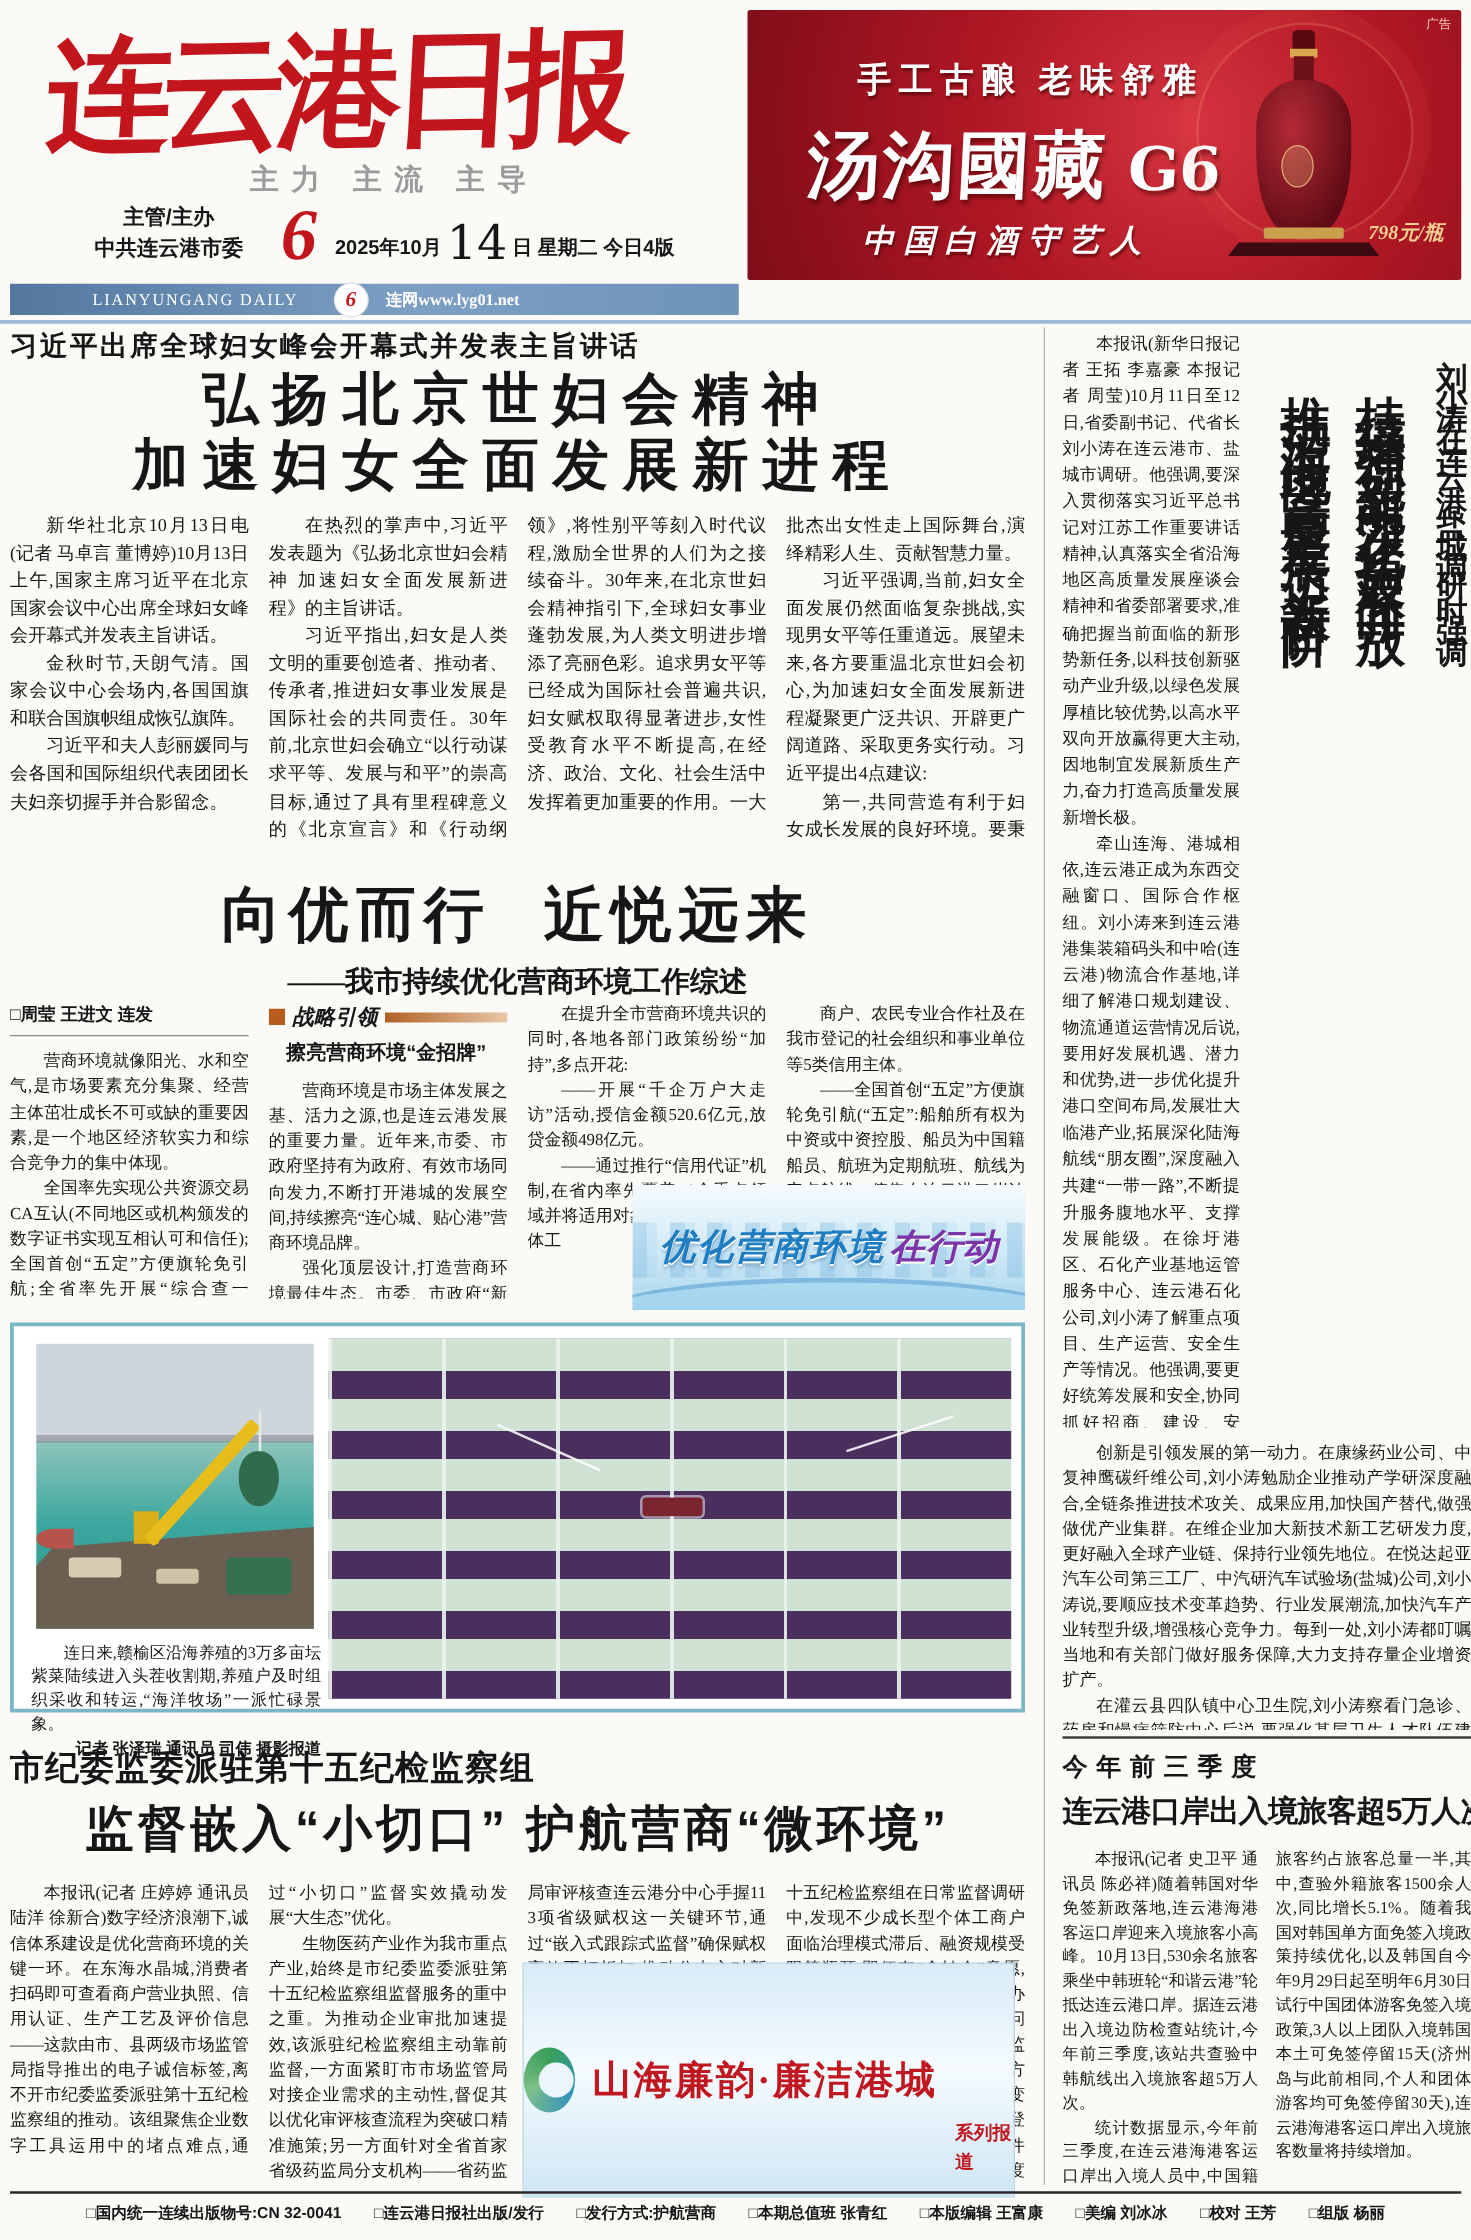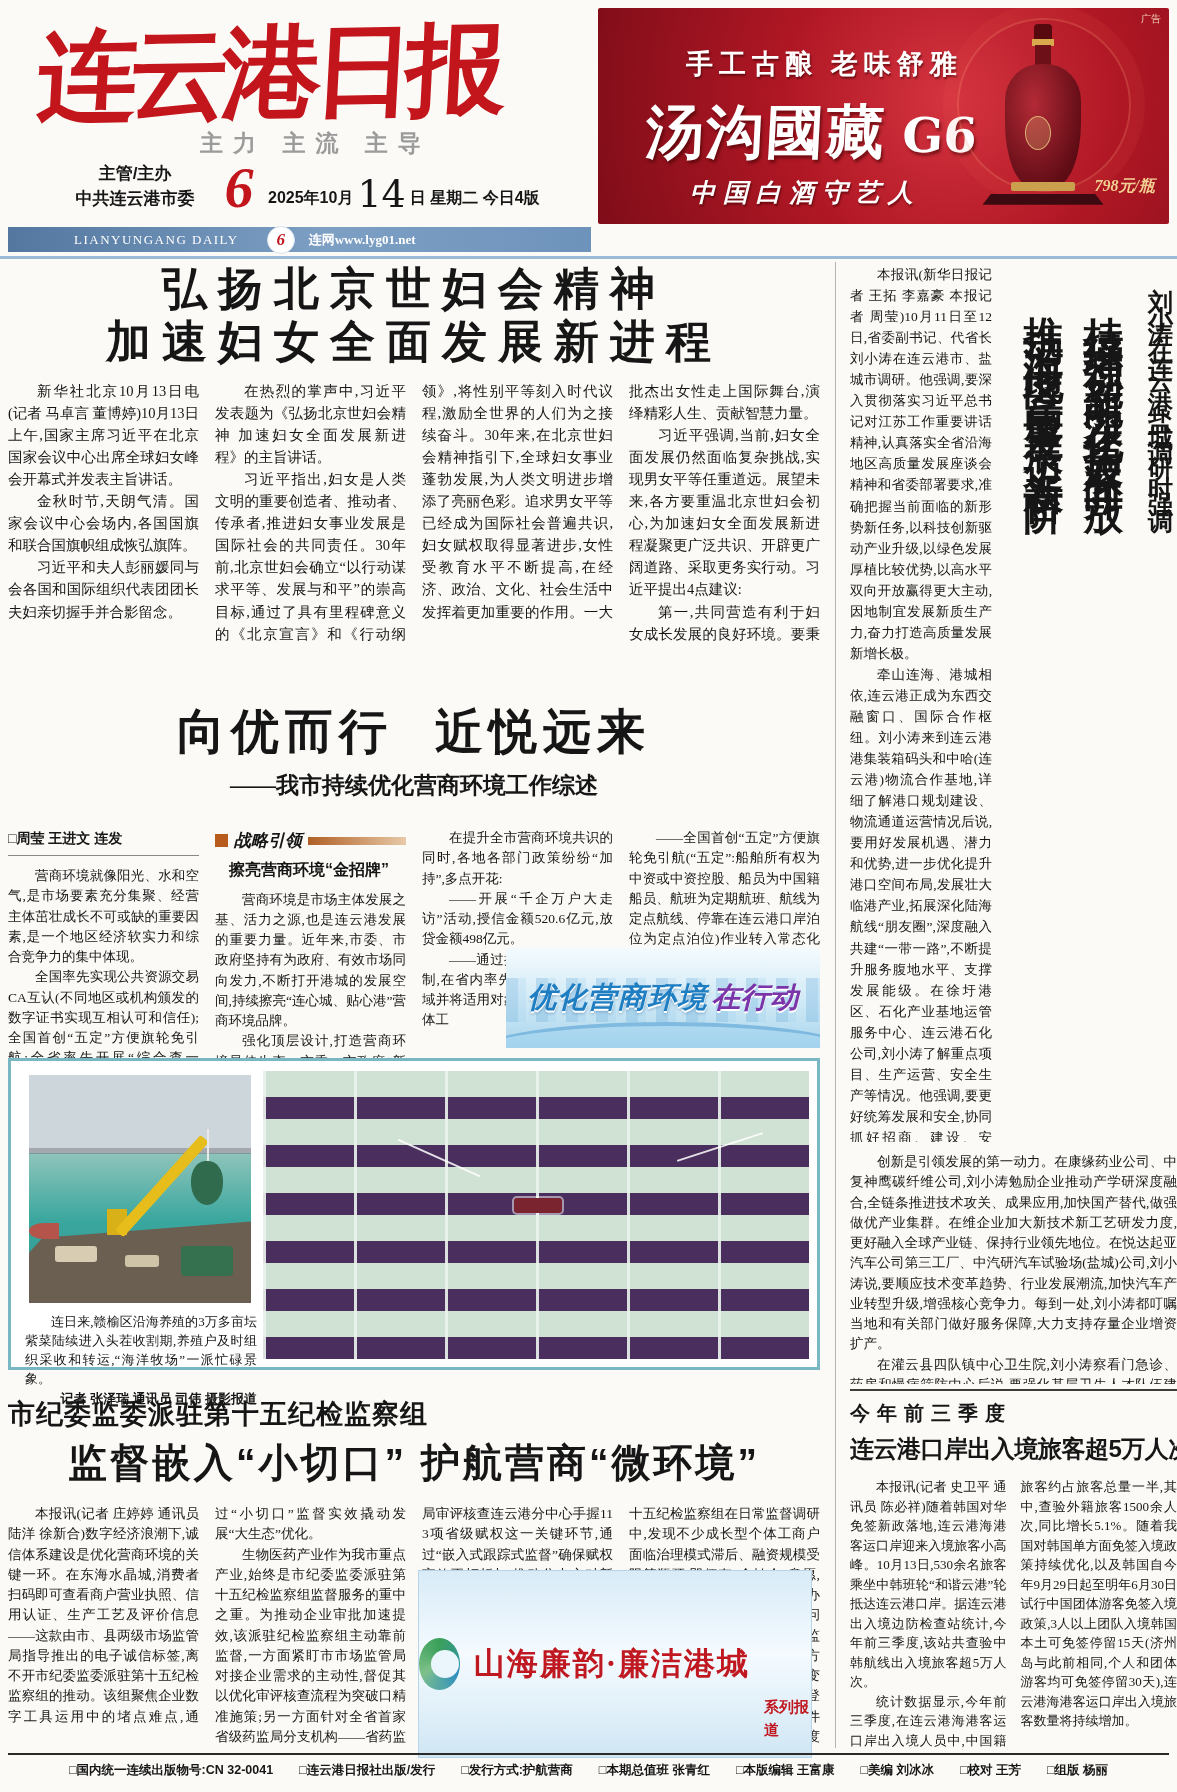--- a/index.html
+++ b/index.html
@@ -64,21 +64,21 @@
   .a1 .kicker{font-size:22px;font-weight:700;letter-spacing:2px;}
   .a1 .h1,.a1 .h2{text-align:center;font-weight:900;font-size:45px;letter-spacing:11px;line-height:1.18;white-space:nowrap;}
   .a1 .body{margin-top:12px;height:282px;overflow:hidden;column-count:4;column-gap:16px;
             font-size:14.5px;line-height:1.52;}
 
   
   .a2{position:absolute;left:8px;top:700px;width:812px;height:350px;}
   .a2 .h1{text-align:center;font-weight:900;font-size:48px;letter-spacing:6px;}
   .a2 .h1 .gap{display:inline-block;width:42px;}
   .a2 .sub{text-align:center;font-weight:700;font-size:23px;margin-top:6px;}
-  .a2 .cols{display:flex;gap:16px;margin-top:27px;height:238px;overflow:hidden;font-size:13.5px;line-height:1.5;}
+  .a2 .cols{display:flex;gap:16px;margin-top:0;height:238px;overflow:hidden;font-size:13.5px;line-height:1.5;}
   .a2 .col{flex:1;overflow:hidden;}
   .byline{font-weight:700;font-size:14px;border-bottom:1px solid #888;padding-bottom:6px;margin-bottom:10px;}
   .sec-head{display:flex;align-items:center;gap:6px;margin-bottom:4px;}
   .sec-head .sq{width:13px;height:13px;background:#b85c1e;}
   .sec-name{font-weight:700;font-style:italic;font-size:17px;white-space:nowrap;}
   .sec-head .bar{flex:1;height:8px;background:linear-gradient(90deg,#b06025,#e8c9a8);}
   .sec-sub{font-weight:700;font-size:16px;margin:2px 0 8px 14px;}
   .banner1{position:absolute;left:498px;top:248px;width:314px;height:100px;overflow:hidden;
            background:linear-gradient(180deg,#f4fbfe 0%,#cfe9f6 55%,#a9d5ec 100%);}
   .banner1 .skyline{position:absolute;left:0;bottom:26px;width:100%;height:44px;opacity:.6;
@@ -205,20 +205,21 @@
         <div class="label"></div>
         <div class="foot"></div>
         <div class="base"></div>
     </div>
     <div class="ad-price" data-name="ad-price">798元/瓶</div>
   </div>
 
   <div class="vdiv" data-name="section-divider-vertical"></div>
 
   <section class="a1" data-name="article-women-summit">
+    <div class="kicker hei" data-name="article1-kicker">习近平出席全球妇女峰会开幕式并发表主旨讲话</div>
     <div class="h1 hei" data-name="article1-headline-line1">弘扬北京世妇会精神</div>
     <div class="h2 hei" data-name="article1-headline-line2">加速妇女全面发展新进程</div>
     <div class="body" data-name="article1-body">
       <p class="p" data-name="paragraph">新华社北京10月13日电(记者 马卓言 董博婷)10月13日上午,国家主席习近平在北京国家会议中心出席全球妇女峰会开幕式并发表主旨讲话。</p>
       <p class="p" data-name="paragraph">金秋时节,天朗气清。国家会议中心会场内,各国国旗和联合国旗帜组成恢弘旗阵。</p>
       <p class="p" data-name="paragraph">习近平和夫人彭丽媛同与会各国和国际组织代表团团长夫妇亲切握手并合影留念。</p>
       <p class="p" data-name="paragraph">在热烈的掌声中,习近平发表题为《弘扬北京世妇会精神 加速妇女全面发展新进程》的主旨讲话。</p>
       <p class="p" data-name="paragraph">习近平指出,妇女是人类文明的重要创造者、推动者、传承者,推进妇女事业发展是国际社会的共同责任。30年前,北京世妇会确立“以行动谋求平等、发展与和平”的崇高目标,通过了具有里程碑意义的《北京宣言》和《行动纲领》,将性别平等刻入时代议程,激励全世界的人们为之接续奋斗。30年来,在北京世妇会精神指引下,全球妇女事业蓬勃发展,为人类文明进步增添了亮丽色彩。追求男女平等已经成为国际社会普遍共识,妇女赋权取得显著进步,女性受教育水平不断提高,在经济、政治、文化、社会生活中发挥着更加重要的作用。一大批杰出女性走上国际舞台,演绎精彩人生、贡献智慧力量。</p>
       <p class="p" data-name="paragraph">习近平强调,当前,妇女全面发展仍然面临复杂挑战,实现男女平等任重道远。展望未来,各方要重温北京世妇会初心,为加速妇女全面发展新进程凝聚更广泛共识、开辟更广阔道路、采取更务实行动。习近平提出4点建议:</p>
       <p class="p" data-name="paragraph">第一,共同营造有利于妇女成长发展的良好环境。要秉持共同、综合、合作、可持续的安全观,维护世界和平。加强对战乱冲突、贫困灾害地区妇女和女童的保护。健全和完善反暴力机制,坚决打击针对妇女的一切形式的暴力行为。</p>
@@ -244,20 +245,21 @@
         <div class="sec-sub hei" data-name="section-subhead">擦亮营商环境“金招牌”</div>
         <p class="p" data-name="paragraph">营商环境是市场主体发展之基、活力之源,也是连云港发展的重要力量。近年来,市委、市政府坚持有为政府、有效市场同向发力,不断打开港城的发展空间,持续擦亮“连心城、贴心港”营商环境品牌。</p>
         <p class="p" data-name="paragraph">强化顶层设计,打造营商环境最佳生态。市委、市政府“新年第一会”连续四年以营商环境为主题,对优化营商环境重点工作进行部署,成立优化营商环境工作专班,增强工作统筹能力。印发优化营商环境工作要点、物流业降本提质增效工作要点和优化营商环境任务清单、创新项目清单,提升各地对营商环境重视程度。完善营商环境投诉举报处理、政企协商座谈、疑难事项协商会办等制度。</p>
       </div>
       <div class="col" data-name="article2-col3">
         <p class="p" data-name="paragraph">在提升全市营商环境共识的同时,各地各部门政策纷纷“加持”,多点开花:</p>
         <p class="p" data-name="paragraph">——开展“千企万户大走访”活动,授信金额520.6亿元,放贷金额498亿元。</p>
         <p class="p" data-name="paragraph">——通过推行“信用代证”机制,在省内率先覆盖46个重点领域并将适用对象拓展至企业、个体工</p>
       </div>
       <div class="col" data-name="article2-col4">
+        <p class="p" data-name="paragraph">商户、农民专业合作社及在我市登记的社会组织和事业单位等5类信用主体。</p>
         <p class="p" data-name="paragraph">——全国首创“五定”方便旗轮免引航(“五定”:船舶所有权为中资或中资控股、船员为中国籍船员、航班为定期航班、航线为定点航线、停靠在连云港口岸泊位为定点泊位)作业转入常态化运行,全省首个内河“预约过闸零等待”程序正式运行。</p>
         <p class="p turn" data-name="turn-page-note">(下转第二版)</p>
       </div>
     </div>
     <div class="banner1" data-name="business-environment-banner">
       <div class="skyline" data-name="skyline-graphic"></div>
       <div class="wave" data-name="wave-graphic"></div>
       <div class="txt"><span class="t1" data-name="banner1-text-main">优化营商环境</span><span class="t2" data-name="banner1-text-accent">在行动</span></div>
     </div>
   </section>

